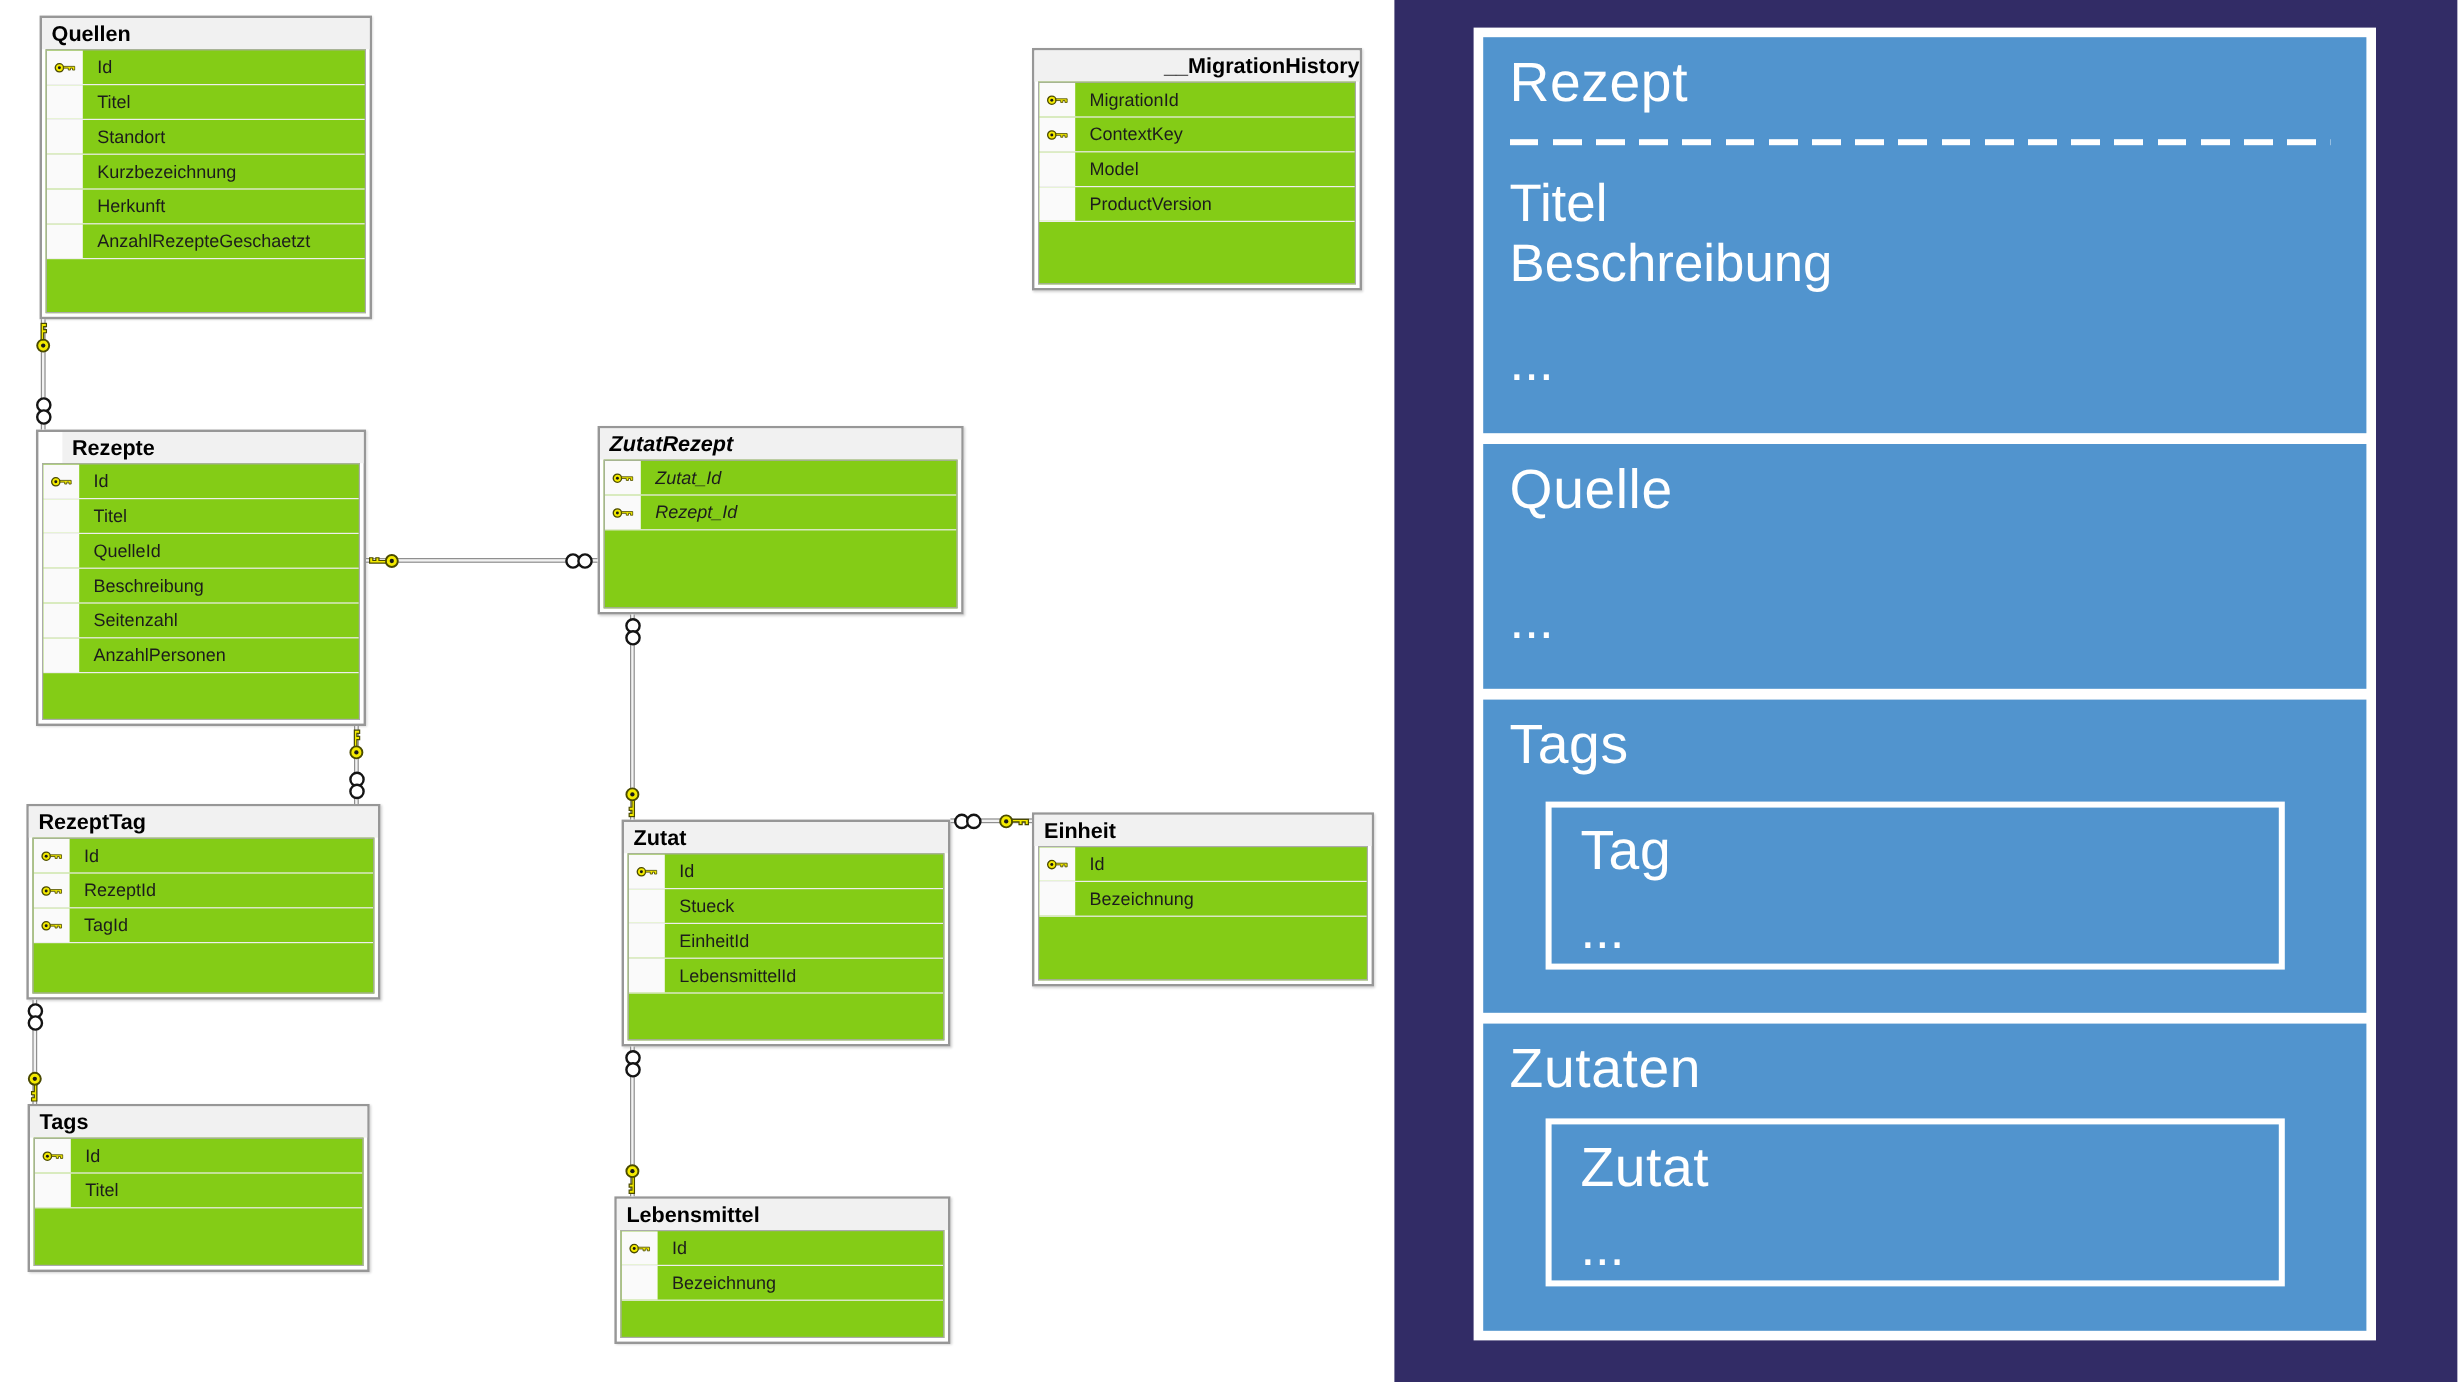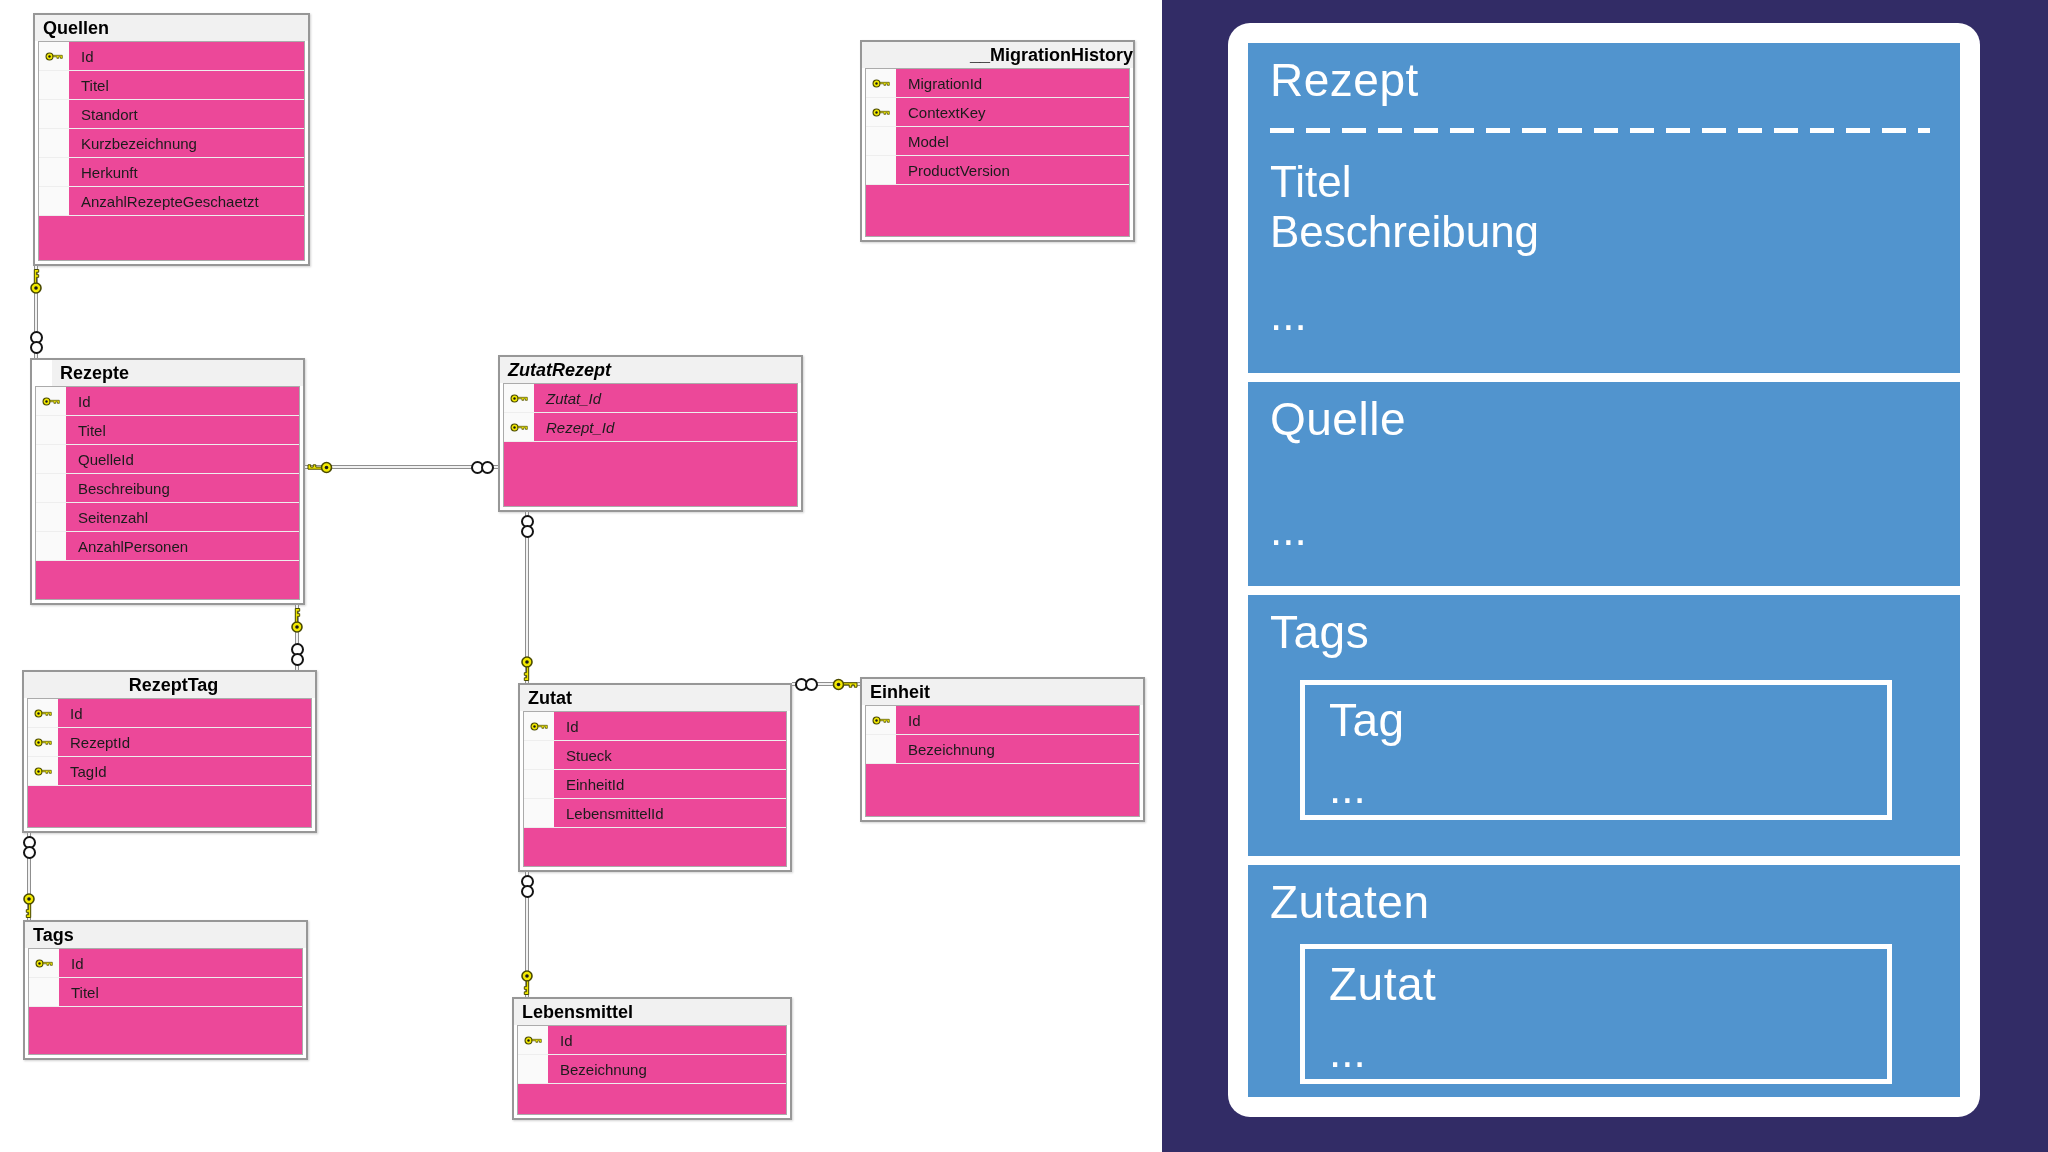--- a/index.html
+++ b/index.html
@@ -13,21 +13,21 @@
   .db-table{
     position:absolute;background:#fff;border:2px solid #979797;
     box-shadow:1px 1px 2px rgba(0,0,0,.18);box-sizing:border-box;
   }
   .db-table-header{
     height:26px;background:#f1f1f1;color:#000;font-weight:bold;font-size:18px;
     line-height:26px;padding-left:8px;white-space:nowrap;overflow:hidden;
   }
   .db-table-grid{
     position:absolute;left:3px;right:3px;top:26px;bottom:3px;
-    background:#ec4899;border:1px solid #ababab;overflow:hidden;
+    background:#84cc16;border:1px solid #ababab;overflow:hidden;
   }
   .db-row{display:flex;align-items:center;height:28px;border-bottom:1px solid #eeeeee;}
   .db-cell-icon{width:30px;height:100%;display:flex;align-items:center;justify-content:center;background:#fafafa;flex:none;}
   .db-cell-name{font-size:15px;color:#1c1c1c;padding-left:12px;white-space:nowrap;}
   
   .conn-line{position:absolute;background:#f2f2f2;}
   .conn-line.v{width:4px;border-left:1px solid #8f8f8f;border-right:1px solid #8f8f8f;box-sizing:border-box;}
   .conn-line.h{height:4px;border-top:1px solid #8f8f8f;border-bottom:1px solid #8f8f8f;box-sizing:border-box;}
   .conn-key{position:absolute;width:26px;height:26px;display:flex;align-items:center;justify-content:center;}
   .conn-key svg{display:block;}
@@ -37,21 +37,21 @@
   .inf{position:absolute;display:flex;}
   .inf.v{flex-direction:column;}
   .inf.h{flex-direction:row;}
   .inf span{width:13px;height:13px;border:2.5px solid #141414;border-radius:50%;background:#fff;box-sizing:border-box;flex:none;}
   .inf.v span + span{margin-top:-3px;}
   .inf.h span + span{margin-left:-3px;}
   
   #slide-panel{position:absolute;left:1162px;top:0;width:886px;height:1152px;background:var(--navy,#322c66);}
   #structure-frame{
     position:absolute;left:66px;top:23px;width:752px;height:1094px;background:#fff;
-    box-sizing:border-box;padding:20px;display:flex;flex-direction:column;gap:9px;border-radius:22px;
+    box-sizing:border-box;padding:8px;display:flex;flex-direction:column;gap:9px;
   }
   .sec{background:var(--blue,#5194ce);color:#fff;box-sizing:border-box;padding:12px 26px 0 22px;overflow:hidden;}
   .sec-rezept{height:330px;flex:none;}
   .sec-quelle{height:204px;flex:none;}
   .sec-tags{height:261px;flex:none;}
   .sec-zutaten{flex:1;}
   .sec-title{font-size:46px;font-weight:300;line-height:1.1;letter-spacing:.5px;}
   .dashed{
     height:5px;margin-top:22px;margin-right:4px;
     background:repeating-linear-gradient(90deg,#fff 0 24px,transparent 24px 36px);
@@ -191,21 +191,21 @@
             <svg viewBox="0 0 26 13" width="18" height="9">
               <circle cx="6.5" cy="6.5" r="5" fill="#f3ea00" stroke="#4a4a00" stroke-width="1.6"></circle>
               <circle cx="6.5" cy="6.5" r="1.8" fill="#1a1a1a"></circle>
               <path d="M11.5 4.8 H25 V9.2 H22.3 V6.9 H19.8 V9.2 H17.2 V6.9 H11.5 Z" fill="#f3ea00" stroke="#4a4a00" stroke-width="1"></path>
             </svg>
           </div>
           <div class="db-cell-name">Rezept_Id</div>
         </div>
       </div>
     </div>
-    <div class="db-table" style="left: 22px; top: 670px; width: 295px; height: 163px; text-align: center;">
+    <div class="db-table" style="left: 22px; top: 670px; width: 295px; height: 163px;">
       <div class="db-table-header">RezeptTag</div>
       <div class="db-table-grid">
         <div class="db-row">
           <div class="db-cell-icon">
             <svg viewBox="0 0 26 13" width="18" height="9">
               <circle cx="6.5" cy="6.5" r="5" fill="#f3ea00" stroke="#4a4a00" stroke-width="1.6"></circle>
               <circle cx="6.5" cy="6.5" r="1.8" fill="#1a1a1a"></circle>
               <path d="M11.5 4.8 H25 V9.2 H22.3 V6.9 H19.8 V9.2 H17.2 V6.9 H11.5 Z" fill="#f3ea00" stroke="#4a4a00" stroke-width="1"></path>
             </svg>
           </div>

